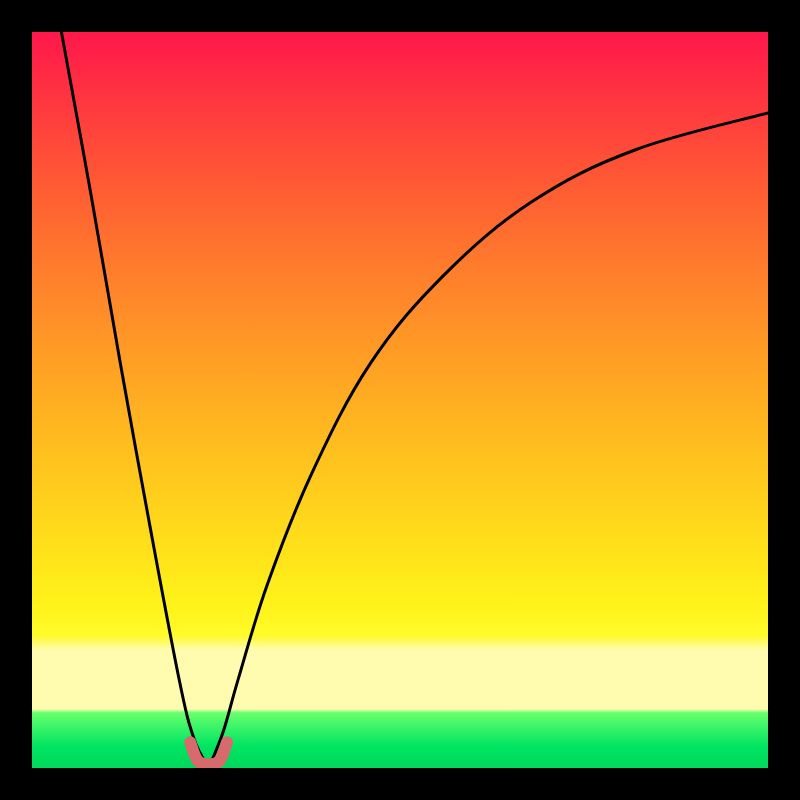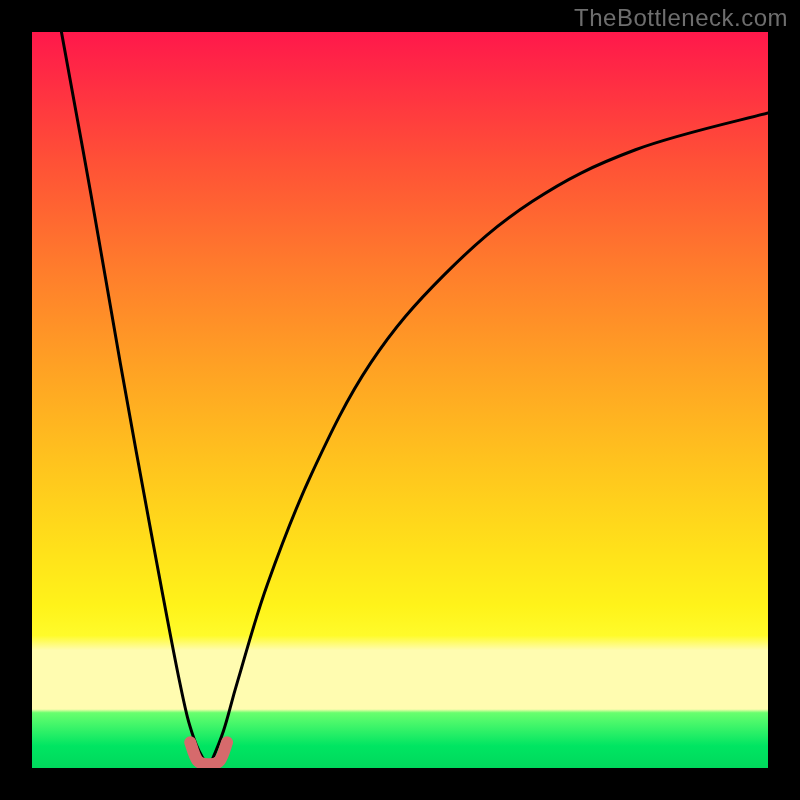--- a/index.html
+++ b/index.html
@@ -77,21 +77,20 @@
     stroke-width: 12;
     stroke-linecap: round;
     stroke-linejoin: round;
   }
 </style>
 </head>
 <body>
 
 <div class="frame">
 
-  <div class="watermark">TheBottleneck.com</div>
 
   <div class="plot">
     <div class="gradient"></div>
 
     <svg class="curves" viewBox="0 0 736 736" preserveAspectRatio="none">
       <path class="curve" id="curve-left" d="M 29.44 0 C 34.739200000000004 29.14559999999999, 48.281600000000005 102.30399999999997, 58.88 161.91999999999996 C 69.4784 221.53599999999994, 77.7216 271.584, 88.32 331.2 C 98.91839999999999 390.816, 107.1616 436.1536, 117.76 493.12 C 128.35840000000002 550.0864, 139.2512 609.2608, 147.20000000000002 647.6800000000001 C 155.14880000000002 686.0992000000001, 156.6208 690.6623999999999, 161.92 706.56 C 167.21919999999997 722.4576, 173.9904 730.7008, 176.64 736"></path>
       <path class="curve" id="curve-right" d="M 176.64 736 C 179.28959999999998 729.376, 186.0608 715.0976, 191.36 699.2 C 196.65920000000003 683.3024, 198.1312 674.176, 206.08 647.6800000000001 C 214.02880000000002 621.1840000000001, 222.27200000000002 589.0944000000001, 235.52 552 C 248.768 514.9055999999999, 261.13280000000003 481.34399999999994, 279.68 441.59999999999997 C 298.2272 401.856, 314.7136 366.96959999999996, 338.56 331.2 C 362.4064 295.4304, 383.0144 272.0256, 412.16 242.88 C 441.3056 213.7344, 466.03520000000003 191.80159999999998, 500.48 169.27999999999997 C 534.9248 146.75839999999997, 561.1264 133.65759999999997, 603.52 117.75999999999999 C 645.9136 101.86240000000001, 712.1536 87.58400000000003, 736 80.96000000000004"></path>
       <path class="notch" id="notch" d="M 158.24 710.24 C 159.56480000000002 713.552, 162.288 724.6655999999999, 165.6 728.64 C 168.91199999999998 732.6144, 172.66559999999998 732.32, 176.64 732.32 C 180.6144 732.32, 184.368 732.6144, 187.68 728.64 C 190.99200000000002 724.6655999999999, 193.7152 713.552, 195.04000000000002 710.24"></path>
     </svg>
   </div>

